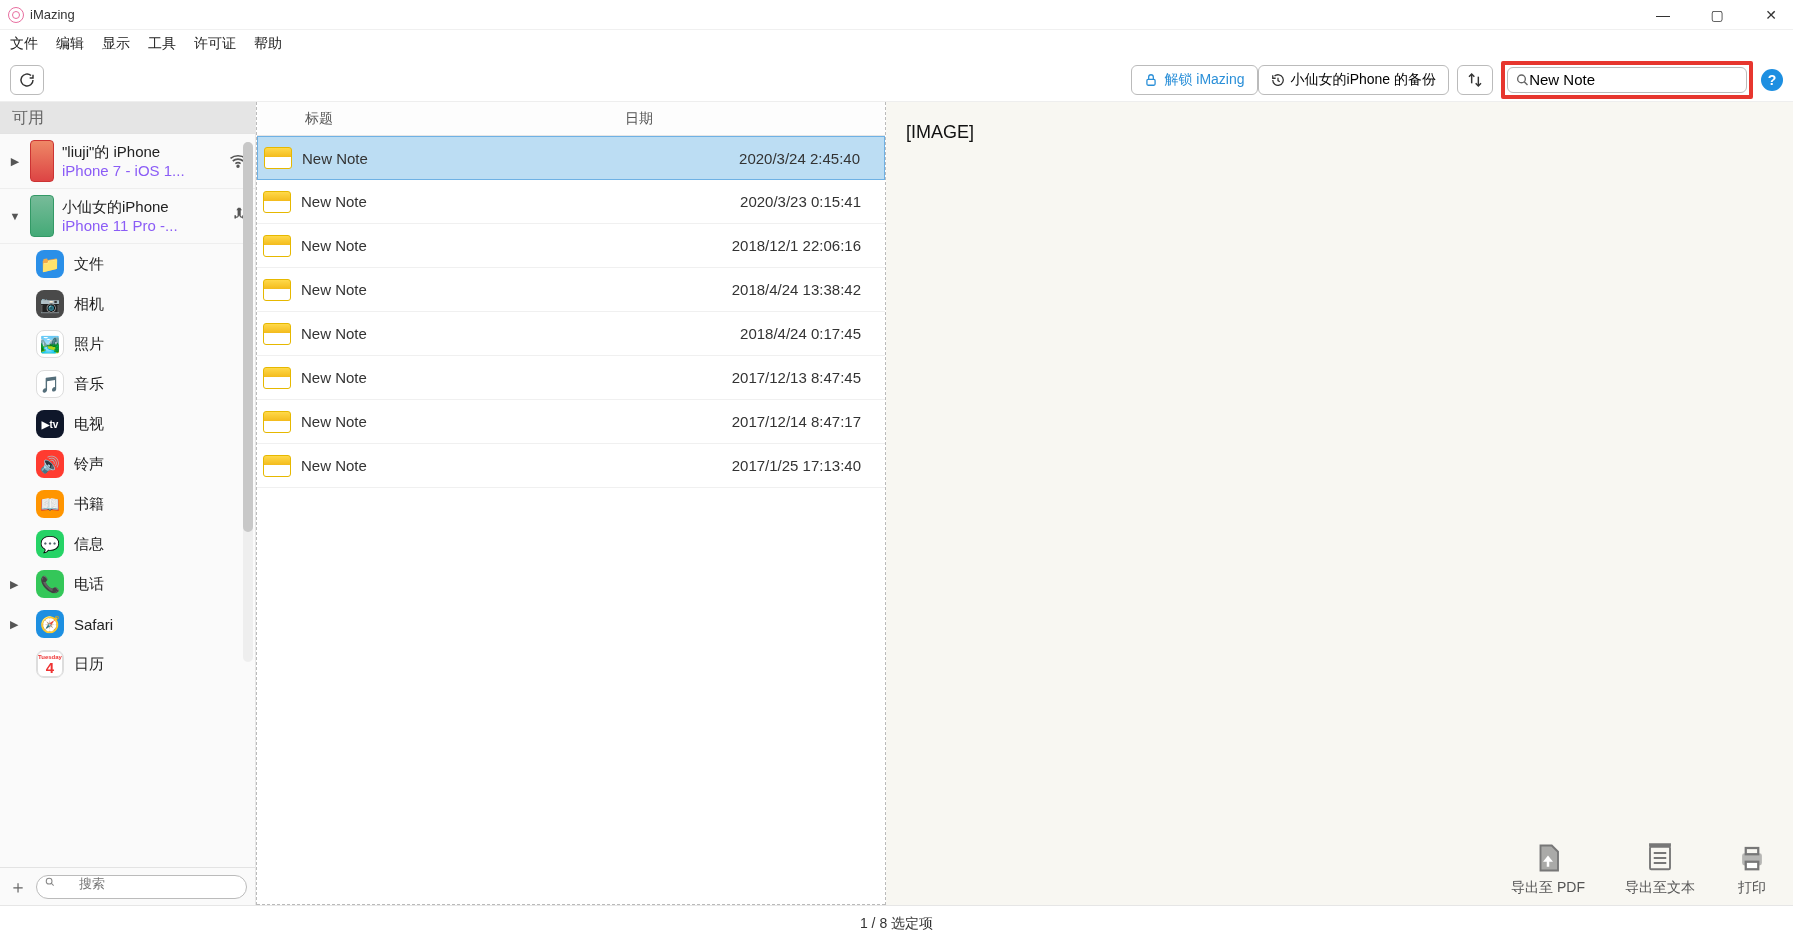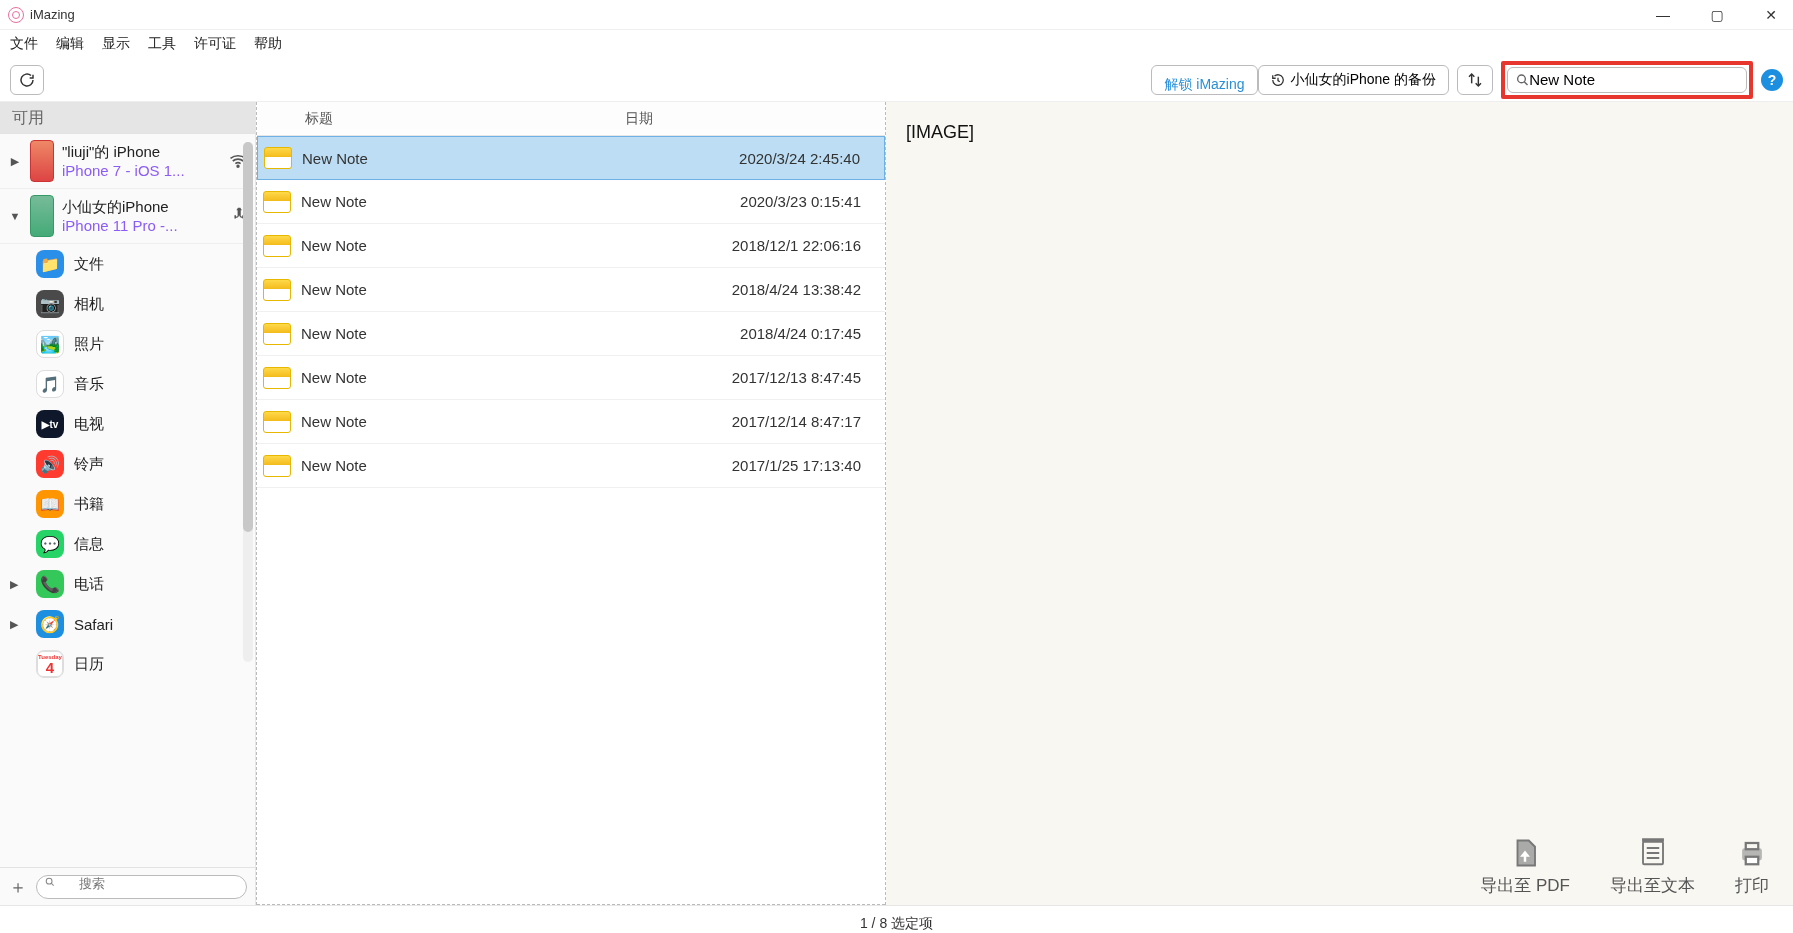--- a/index.html
+++ b/index.html
@@ -15,21 +15,21 @@
   .win-btn { width: 28px; text-align:center; font-size: 14px; color: #333; cursor: pointer; }
 
   
   .menubar { height: 28px; display: flex; align-items: center; padding: 0 10px; gap: 18px; font-size: 14px; color: #222; }
   .menubar span { cursor: pointer; }
 
   
   .toolbar { height: 44px; display: flex; align-items: center; padding: 6px 10px; border-bottom: 1px solid #eee; }
   .btn-round { border: 1px solid #bbb; border-radius: 6px; background: #fff; height: 30px; min-width: 34px; display: flex; align-items: center; justify-content: center; cursor: pointer; font-size: 14px; padding:0 8px;}
   .toolbar .spacer { flex: 1; }
-  .unlock-btn { border: 1px solid #bbb; border-radius: 6px; padding: 4px 12px; display: flex; align-items: center; gap: 6px; font-size: 14px; height:30px;cursor:pointer;flex-direction:column;}
+  .unlock-btn { border: 1px solid #bbb; border-radius: 6px; padding: 4px 12px; display: flex; align-items: center; gap: 6px; font-size: 14px; height:30px;cursor:pointer;}
   .unlock-btn .label { color: #2a8fd8; font-weight:500;}
   .backup-btn { border: 1px solid #bbb; border-radius: 6px; padding: 4px 12px; display: flex; align-items: center; gap: 6px; font-size: 14px; height:30px;margin-left:0;cursor:pointer;}
   .sort-btn { border: 1px solid #bbb; border-radius: 6px; height: 30px; width: 36px; display:flex;align-items:center;justify-content:center;margin-left:8px;cursor:pointer;}
   .search-wrap { margin-left: 8px; border: 4px solid #e7362e; border-radius: 2px; padding: 2px; display:flex;align-items:center;}
   .search-box { border: 1px solid #bbb; border-radius: 6px; height: 26px; width: 240px; display: flex; align-items: center; padding: 0 8px; }
   .search-box input { border: none; outline: none; font-size: 15px; width: 100%; background:transparent;}
   .help-btn { width: 22px; height: 22px; border-radius: 50%; background: #1d8fe1; color: #fff; display:flex;align-items:center;justify-content:center;margin-left:8px; font-weight:bold;font-size:14px;cursor:pointer;}
 
   
   .main { flex: 1; display: flex; overflow: hidden; }
@@ -69,21 +69,21 @@
   .row .note-icon { width:28px;height:22px;margin:0 10px 0 6px;border-radius:3px;background:linear-gradient(#ffd94a,#f3bb1c 45%,#fff 45%,#fff);border:1px solid #e6b800;}
   .row .r-title { flex:1; font-size:15px;color:#333;}
   .row .r-date { width:250px; text-align:right; padding-right:24px; font-size:15px;color:#333;}
 
   
   .preview { flex:1; background:#f8f7f2; padding:20px; position:relative;}
   .preview .placeholder { font-size:18px; color:#111; }
 
   
   .bottom-bar { position:absolute; right:24px; bottom:8px; display:flex; gap:40px;}
-  .exp-btn { display:flex;flex-direction:column;align-items:center;gap:4px;cursor:pointer;color:#555;font-size:17px;}
+  .exp-btn { display:flex;flex-direction:column;align-items:center;gap:4px;cursor:pointer;color:#555;font-size:14px;}
   .exp-btn .ico { width:34px;height:34px;border-radius:6px;display:flex;align-items:center;justify-content:center;font-size:22px;color:#666;}
 
   
   .statusbar { height:28px;border-top:1px solid #e6e6e6;display:flex;align-items:flex-end;justify-content:center;font-size:14px;color:#333;}
 
   svg { display:block; }
 </style>
 </head>
 <body>
 

